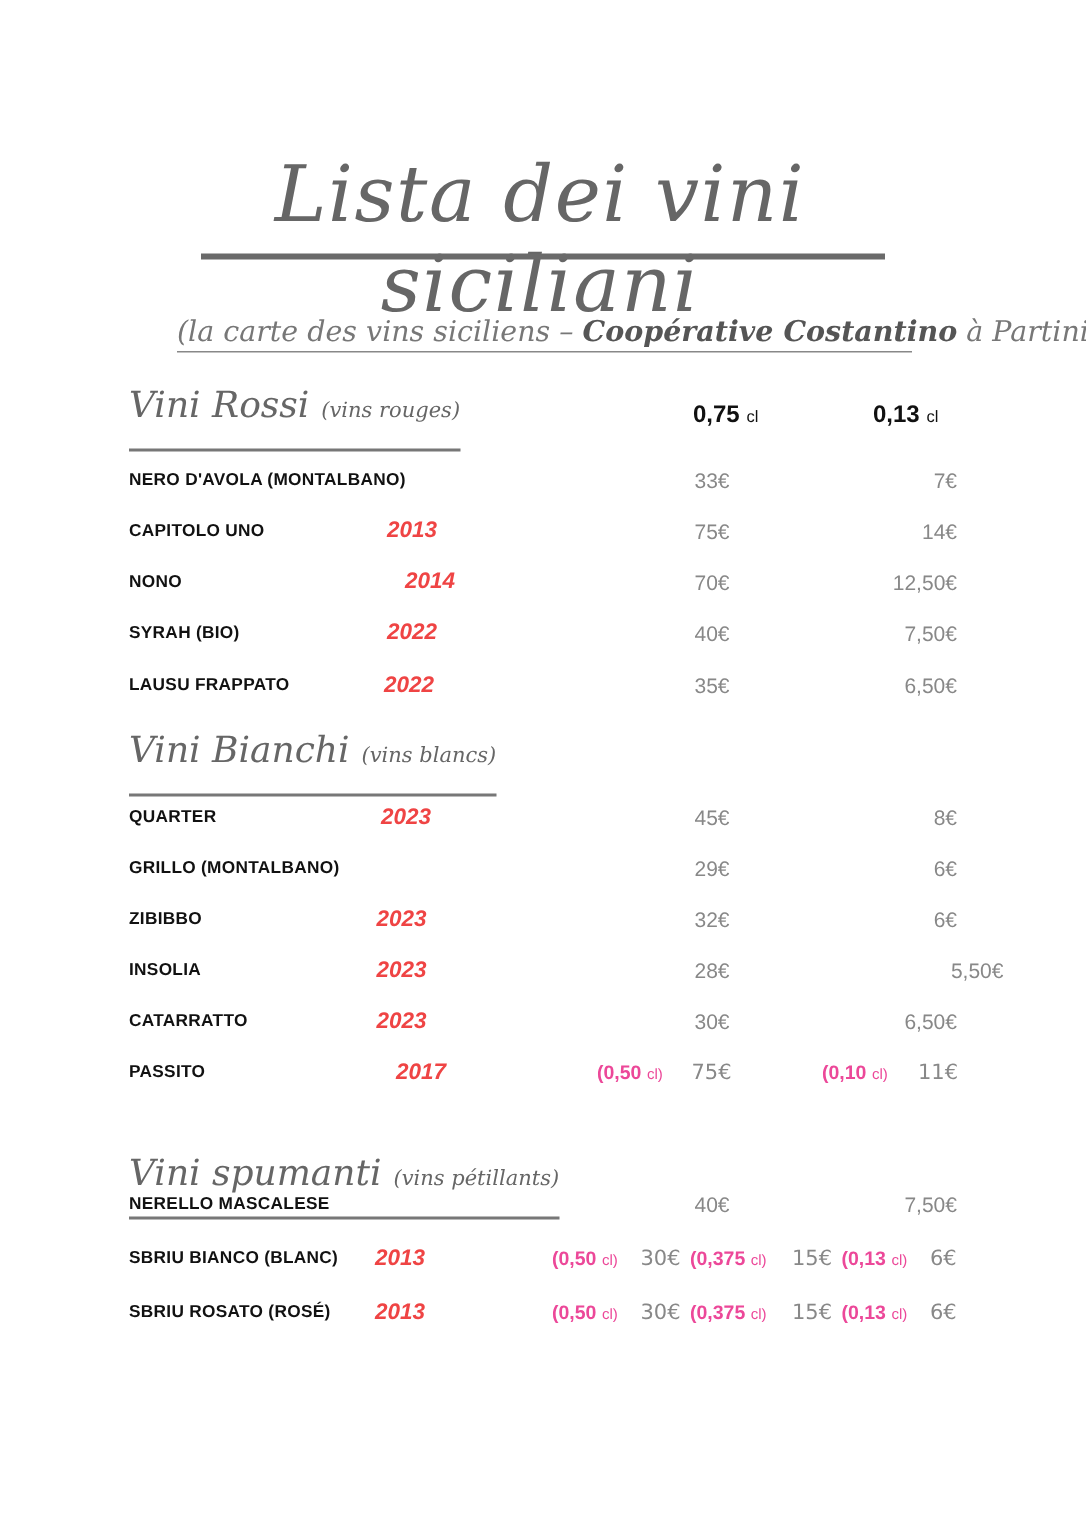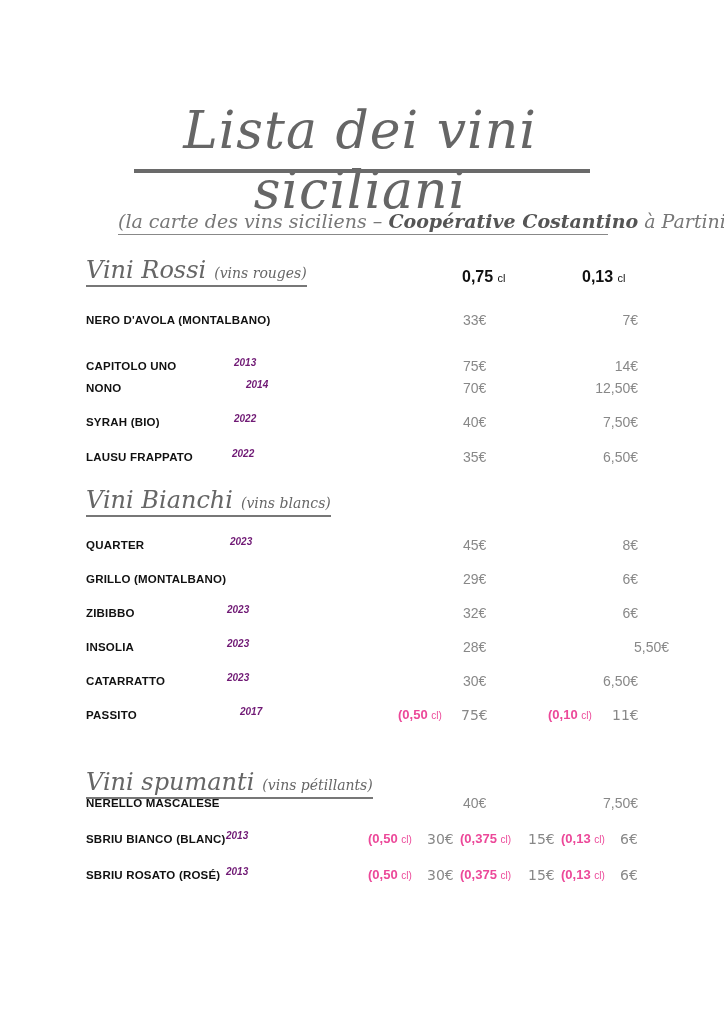--- a/index.html
+++ b/index.html
@@ -1,27 +1,27 @@
 <!DOCTYPE html>
 <html><head>
 <meta charset="utf-8">
 <style>
   html, body { margin: 0; padding: 0; background: #ffffff; }
   body { width: 724px; height: 1024px; position: relative; overflow: hidden; font-family: "DejaVu Sans", sans-serif; color: #111; }
   .title { position: absolute; left: 130px; top: 100px; width: 460px; text-align: center; font-family: "DejaVu Serif", serif; font-style: italic; font-size: 52px; color: #666; letter-spacing: 1px; }
   .title-rule { position: absolute; left: 134px; top: 169px; width: 456px; height: 4px; background: #6a6a6a; }
   .subtitle { position: absolute; left: 118px; top: 210px; width: 490px; text-align: center; font-family: "DejaVu Serif", serif; font-style: italic; font-size: 19px; color: #777; border-bottom: 1px solid #888; padding-bottom: 2px; white-space: nowrap; }
   .subtitle b { color: #555; font-weight: bold; }
-  .section-h { position: absolute; left: 86px; font-family: "DejaVu Serif", serif; font-style: italic; font-size: 24px; color: #666; border-bottom: 2px solid #777; padding-bottom: 1px; white-space: nowrap; text-align: center; }
+  .section-h { position: absolute; left: 86px; font-family: "DejaVu Serif", serif; font-style: italic; font-size: 24px; color: #666; border-bottom: 2px solid #777; padding-bottom: 15px; white-space: nowrap; text-align: center; }
   .section-h .sub { font-size: 14px; margin-left: 8px; }
   .colhead { position: absolute; font-family: "Liberation Sans", sans-serif; font-weight: bold; font-size: 16px; color: #111; }
   .colhead small { font-size: 11px; font-weight: normal; }
   .row { position: absolute; left: 0; width: 724px; height: 22px; }
   .name { position: absolute; left: 86px; font-family: "Liberation Sans", sans-serif; font-weight: bold; font-size: 11.5px; text-transform: uppercase; letter-spacing: 0.2px; color: #111; white-space: nowrap; top: 4px; }
-  .year { position: absolute; font-family: "Liberation Sans", sans-serif; font-size: 10px; color: #701a75; font-style: italic; font-weight: bold; top: 1px; }
+  .year { position: absolute; font-family: "Liberation Sans", sans-serif; font-size: 15px; color: #ef4444; font-style: italic; font-weight: bold; top: 1px; margin-left: 24px; }
   .p1 { position: absolute; left: 463px; font-family: "Liberation Sans", sans-serif; font-size: 14px; color: #888; top: 2px; }
   .p2 { position: absolute; right: 86px; font-family: "Liberation Sans", sans-serif; font-size: 14px; color: #888; top: 2px; text-align: right; }
   .vol { font-family: "Liberation Sans", sans-serif; font-size: 13px; color: #ec4899; font-weight: bold; }
   .vol small { font-size: 10px; font-weight: normal; }
   .abs { position: absolute; top: 2px; white-space: nowrap; }
   .grey { color: #888; font-size: 14px; }
 </style>
 </head>
 <body>
 
@@ -31,21 +31,21 @@
 
 <div class="section-h" style="top:256px;"><span>Vini Rossi</span><span class="sub">(vins rouges)</span></div>
 <div class="colhead" style="left:462px; top:268px;"><span>0,75</span> <small>cl</small></div>
 <div class="colhead" style="left:582px; top:268px;"><span>0,13</span> <small>cl</small></div>
 
 <div class="row" style="top:310px;">
     <span class="name">Nero d'Avola (Montalbano)</span>
     <span class="p1">33€</span>
     <span class="p2">7€</span>
   </div>
-<div class="row" style="top:356px;">
+<div class="row" style="top:344px;">
     <span class="name">Capitolo Uno</span>
     <span class="year" style="left:234px;">2013</span>
     <span class="p1">75€</span>
     <span class="p2">14€</span>
   </div>
 <div class="row" style="top:378px;">
     <span class="name">Nono</span>
     <span class="year" style="left:246px;">2014</span>
     <span class="p1">70€</span>
     <span class="p2">12,50€</span>

